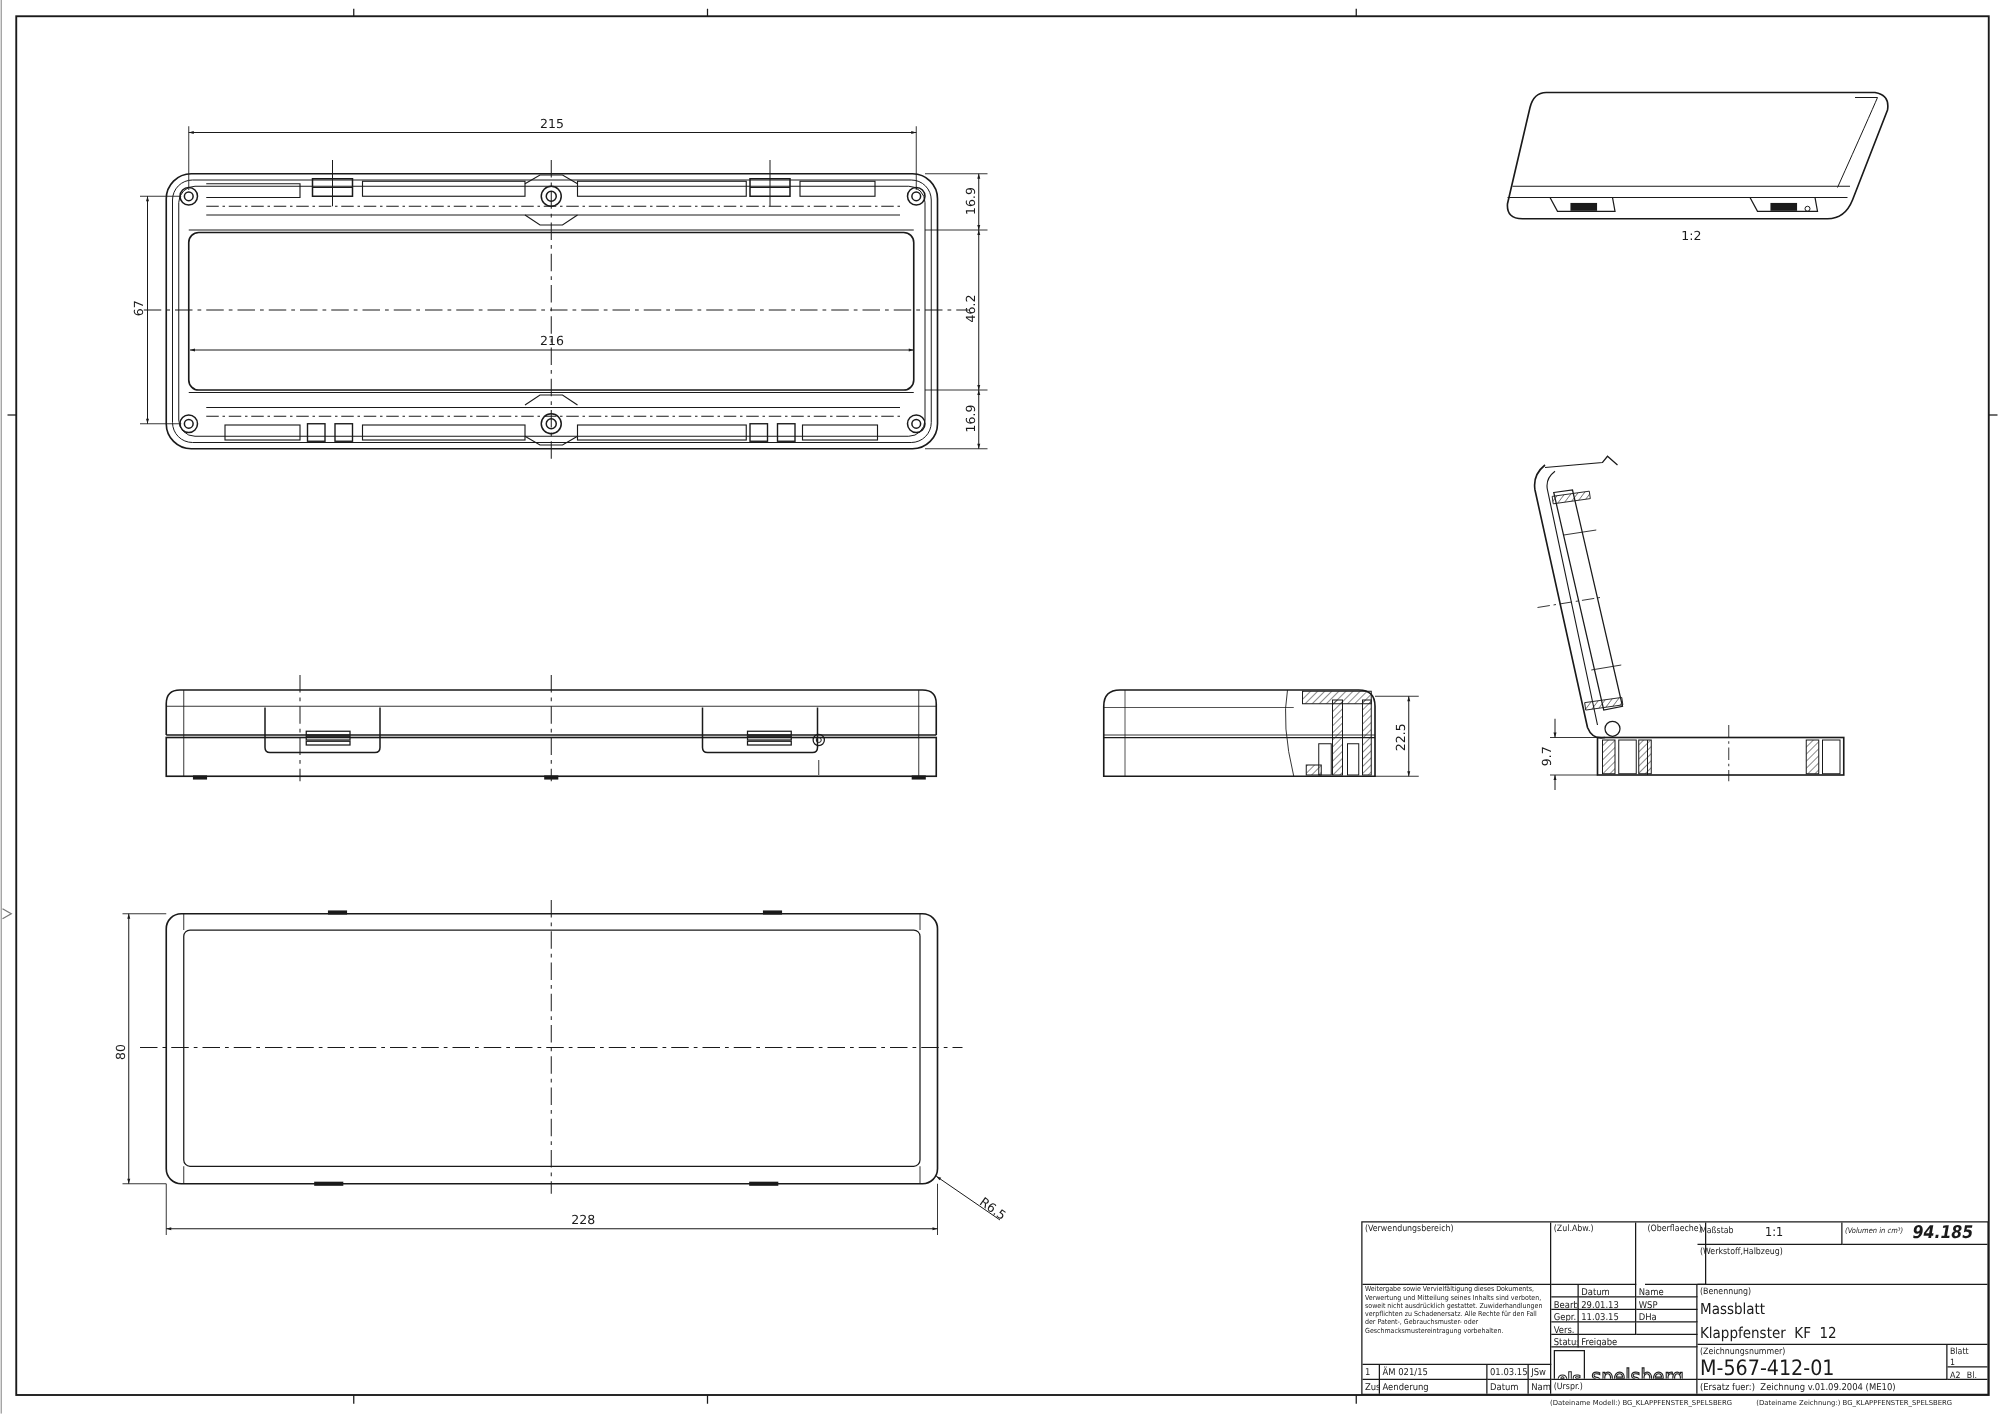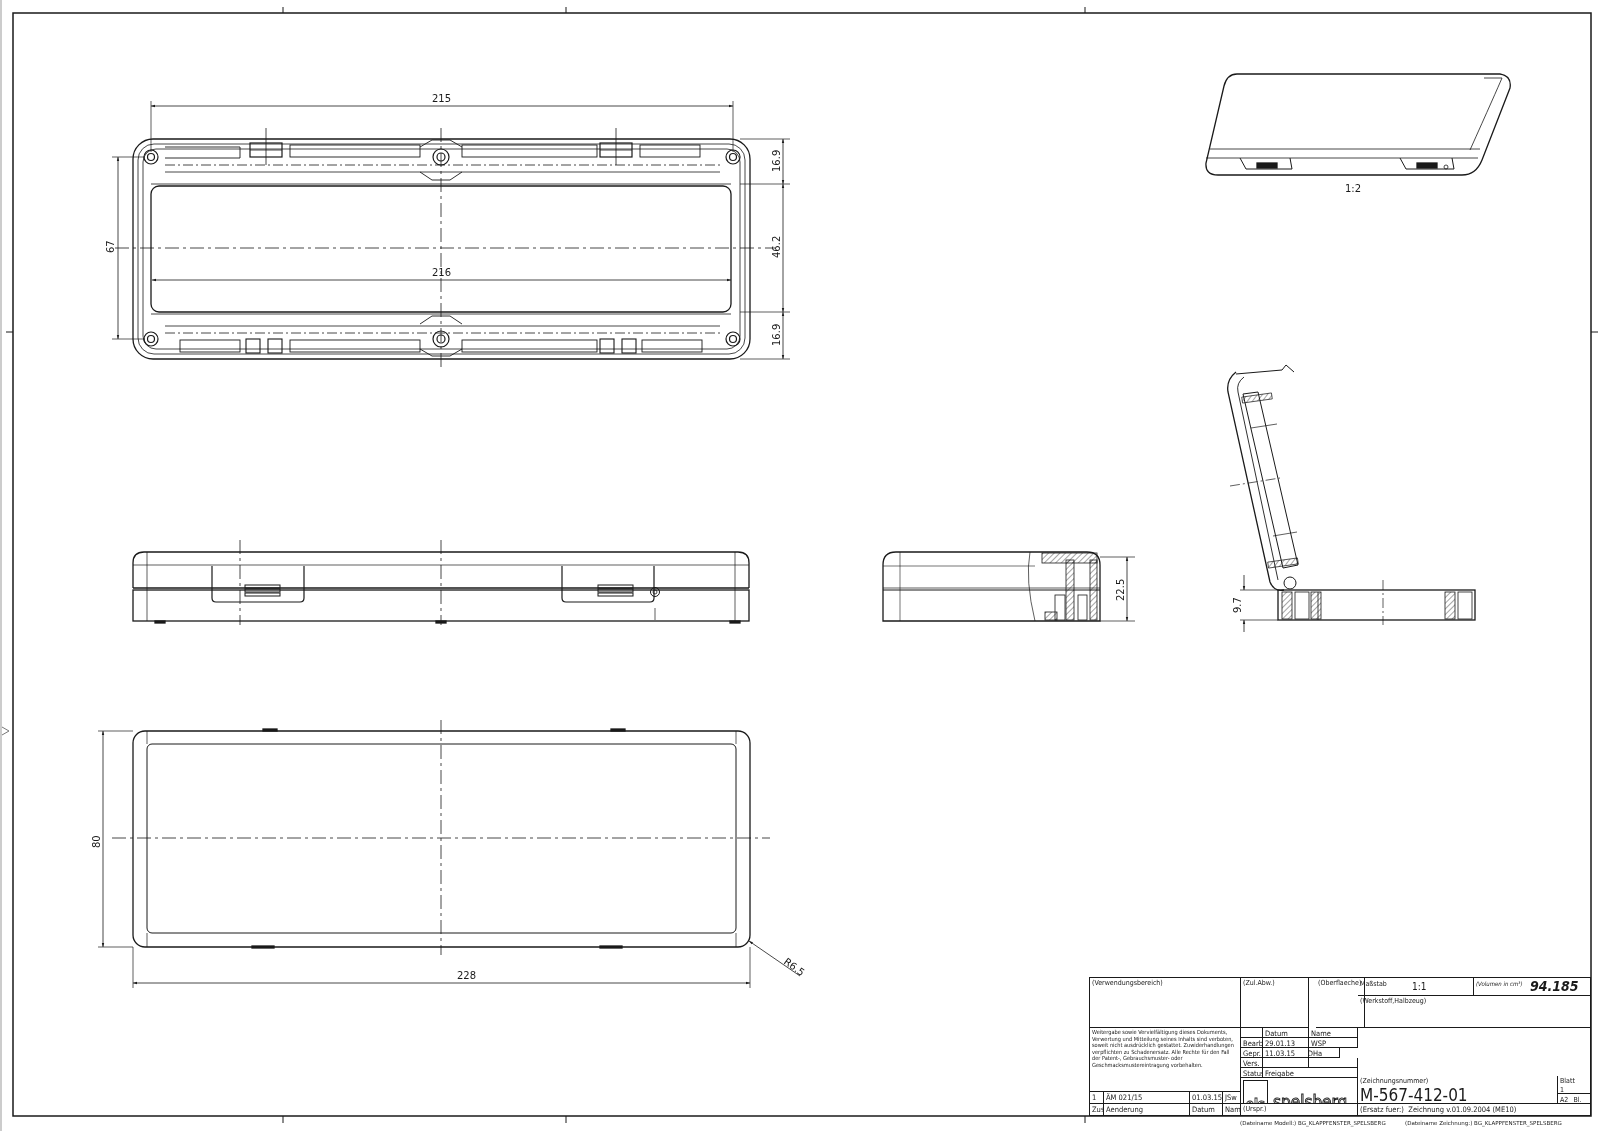--- a/index.html
+++ b/index.html
@@ -272,34 +272,39 @@
   <div class="cell" style="left:151px;top:50px;width:22px;height:10px;"></div>
   <div class="cell" style="left:173px;top:50px;width:46px;height:10px;">Datum</div>
   <div class="cell" style="left:219px;top:50px;width:49px;height:10px;">Name</div>
 
   <div class="cell" style="left:151px;top:60px;width:22px;height:10px;">Bearb.</div>
   <div class="cell" style="left:173px;top:60px;width:46px;height:10px;">29.01.13</div>
   <div class="cell" style="left:219px;top:60px;width:49px;height:10px;">WSP</div>
 
   <div class="cell" style="left:151px;top:70px;width:22px;height:10px;">Gepr.</div>
   <div class="cell" style="left:173px;top:70px;width:46px;height:10px;">11.03.15</div>
-  <div class="cell" style="left:201px;top:70px;width:49px;height:10px;text-align:center;">DHa</div>
+  <div class="cell" style="left:219px;top:70px;width:49px;height:10px;">DHa</div>
 
   <div class="cell" style="left:151px;top:80px;width:22px;height:10px;">Vers.</div>
   <div class="cell" style="left:173px;top:80px;width:46px;height:10px;"></div>
   <div class="cell" style="left:219px;top:80px;width:49px;height:10px;"></div>
 
   <div class="cell" style="left:151px;top:90px;width:22px;height:10px;text-align:right;">Status</div>
   <div class="cell" style="left:173px;top:90px;width:95px;height:10px;">Freigabe</div>
 
   <div class="cell" style="left:151px;top:100px;width:117px;height:26px;padding:2px;">
     <span style="display:inline-block;border:1.5px solid #1a1a1a;padding:14px 2px;font-size:13px;line-height:18px;font-weight:bold;color:#fff;-webkit-text-stroke:0.8px #1a1a1a;">els</span>
     <span style="font-size:17px;line-height:20px;color:#fff;-webkit-text-stroke:0.9px #1a1a1a;margin-left:3px;">spelsberg</span>
   </div>
 
+  <div class="cell nb-r" style="left:268px;top:50px;width:232px;height:48px;">
+    <div class="lbl">(Benennung)</div>
+    <div class="mid" style="font-size:12px;line-height:15px;margin-top:2px;">Massblatt</div>
+    <div class="mid" style="font-size:12px;line-height:15px;margin-top:4px;white-space:pre;">Klappfenster  KF  12</div>
+  </div>
 
   <div class="cell" style="left:268px;top:98px;width:200px;height:28px;">
     <div class="lbl">(Zeichnungsnummer)</div>
     <div style="font-size:17px;line-height:15px;margin-top:2px;">M-567-412-01</div>
   </div>
   <div class="cell nb-r" style="left:468px;top:98px;width:32px;height:18px;">
     <div class="lbl">Blatt</div>
     <div class="lbl">1</div>
   </div>
   <div class="cell nb-r" style="left:468px;top:116px;width:32px;height:10px;">

